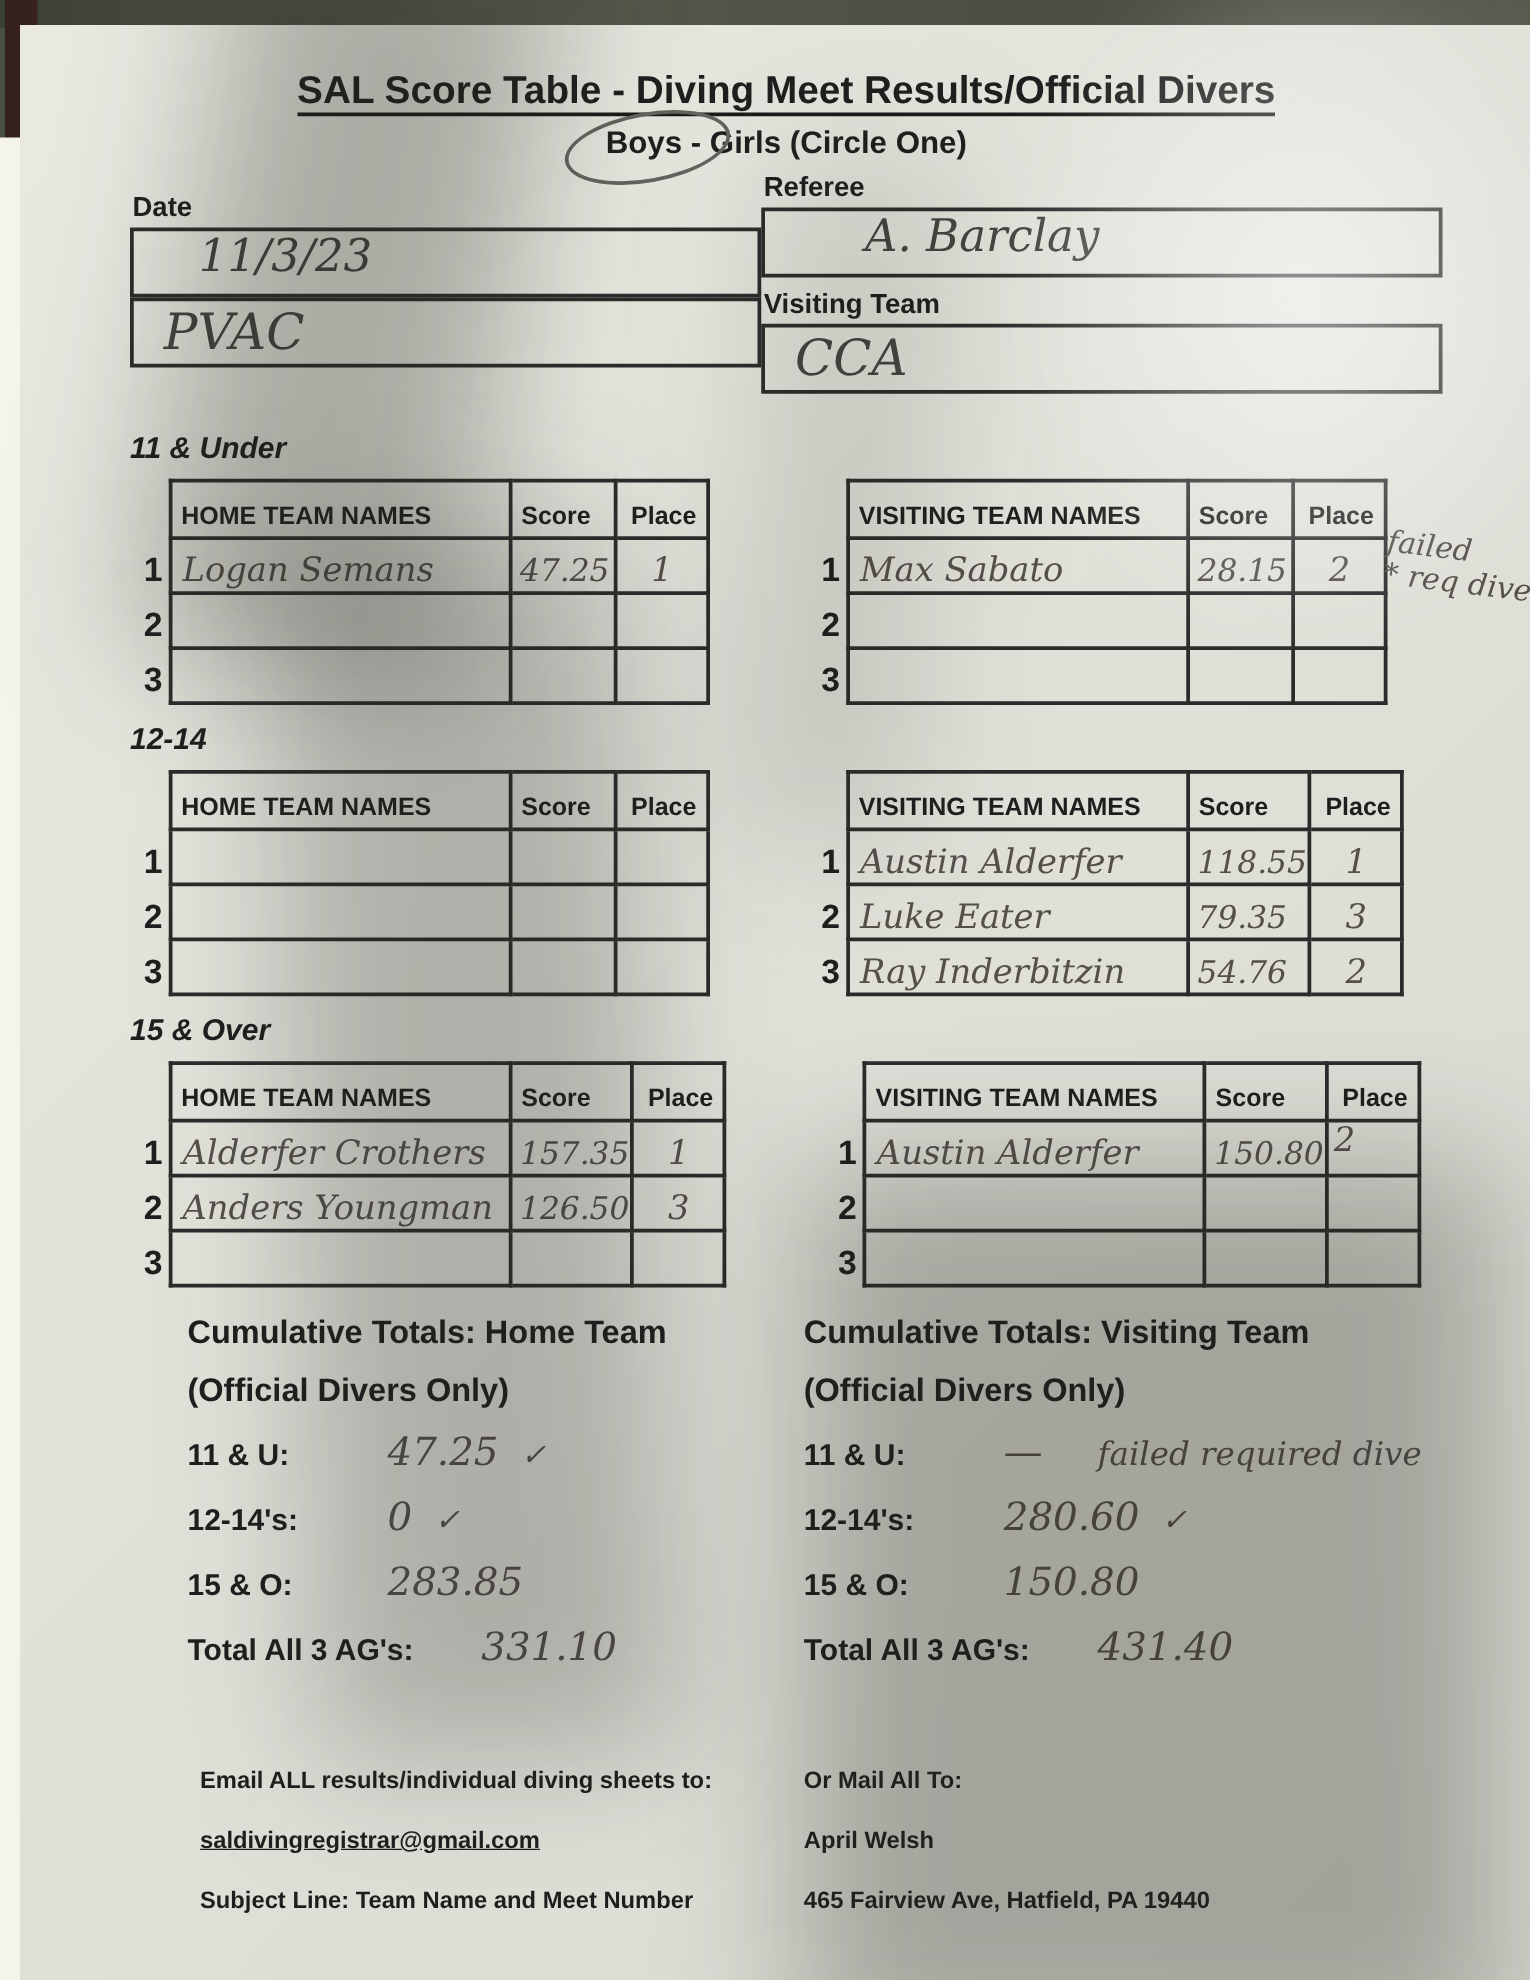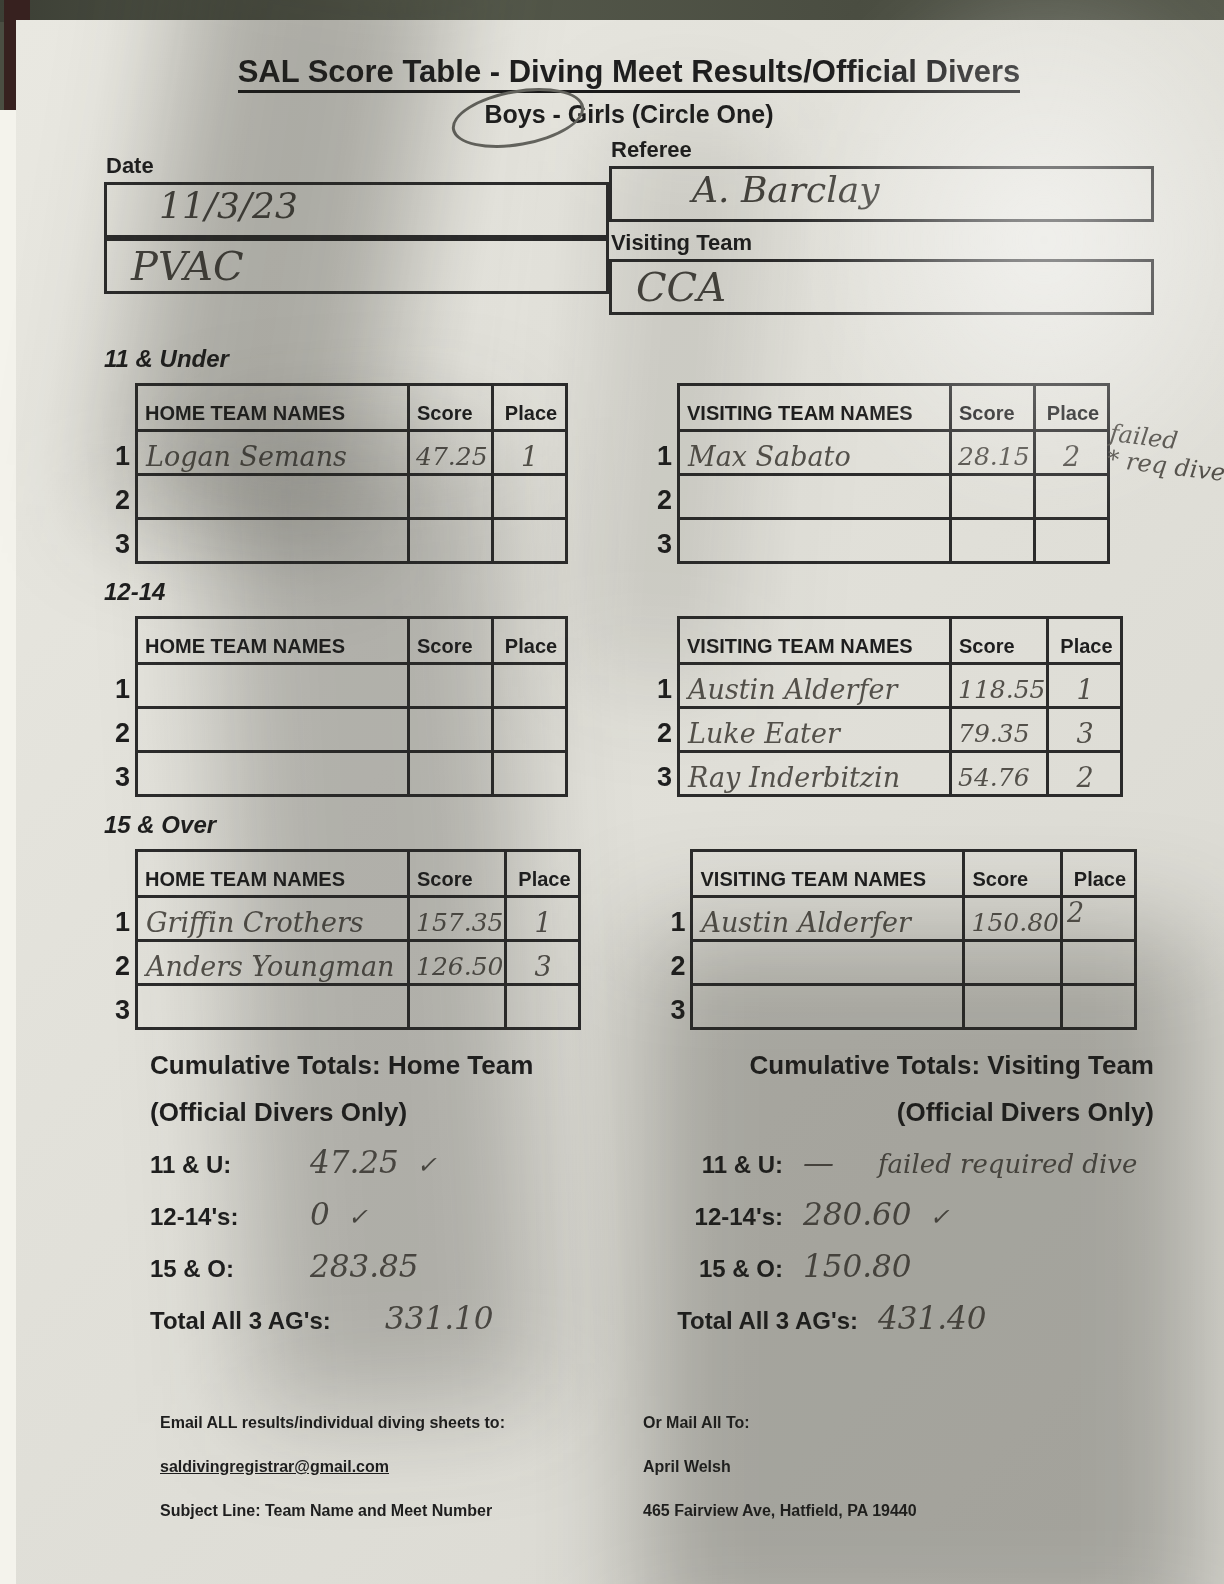--- a/index.html
+++ b/index.html
@@ -51,34 +51,34 @@
   td.cplace{width:74px;text-align:center;}
   tr.dr td{font-size:27px;line-height:30px;white-space:nowrap;overflow:visible;}
   tr.dr td.cscore{font-size:25px;}
   td.pt{vertical-align:top;text-align:left;padding:0 0 0 4px;font-size:24px;line-height:24px;}
   .vt-wrap{position:relative;}
   .fail-note{position:absolute;left:462px;top:44px;font-size:24px;line-height:26px;
              transform:rotate(7deg);white-space:nowrap;}
 
   .totals{display:grid;grid-template-columns:525px 1fr;margin-top:20px;}
   .tot-col{padding-left:46px;}
-  .tot-col.right{padding-left:14px;text-align:right;}
+  .tot-col.right{padding-left:14px;}
   .tot-title{font-size:26px;font-weight:bold;}
   .tot-sub{font-size:26px;font-weight:bold;margin-top:16px;}
   .tot-line{margin-top:16px;font-size:24px;font-weight:bold;display:flex;align-items:baseline;}
   .tot-line .lab{width:140px;flex:none;}
   .tot-line .val{font-size:31px;font-weight:normal;margin-left:20px;}
   .tot-line .mark{font-size:24px;margin-left:18px;font-weight:normal;}
   .tot-line .note{font-size:26px;font-weight:normal;margin-left:44px;white-space:nowrap;}
   .tot-line.total .lab{width:215px;}
 
   .footer{display:grid;grid-template-columns:525px 1fr;margin-top:52px;}
   .foot-l{padding-left:56px;}
   .foot-r{padding-left:14px;}
-  .fline{font-size:16px;font-weight:bold;margin-top:26px;}
+  .fline{font-size:19px;font-weight:bold;margin-top:26px;}
   .fline.email{font-weight:bold;text-decoration:underline;}
 </style>
 </head>
 <body>
 
 <div class="photo">
   <div class="bg-strip"></div>
   <div class="bg-corner"></div>
   <div class="bg-left"></div>
 
@@ -247,21 +247,21 @@
       <table class="score">
         <tbody>
             <tr class="hdr">
               <td class="num"></td>
           <td class="c cname">HOME TEAM NAMES</td>
           <td class="c cscore">Score</td>
           <td class="c cplace">Place</td>
             </tr>
         <tr class="dr">
           <td class="num">1</td>
-          <td class="c cname hw">Griffin Crothers</td>
+          <td class="c cname hw">Alderfer Crothers</td>
           <td class="c cscore hw">157.35</td>
           <td class="c cplace hw">1</td>
             </tr>
         <tr class="dr">
           <td class="num">2</td>
           <td class="c cname hw">Anders Youngman</td>
           <td class="c cscore hw">126.50</td>
           <td class="c cplace hw">3</td>
             </tr>
         <tr class="dr">

